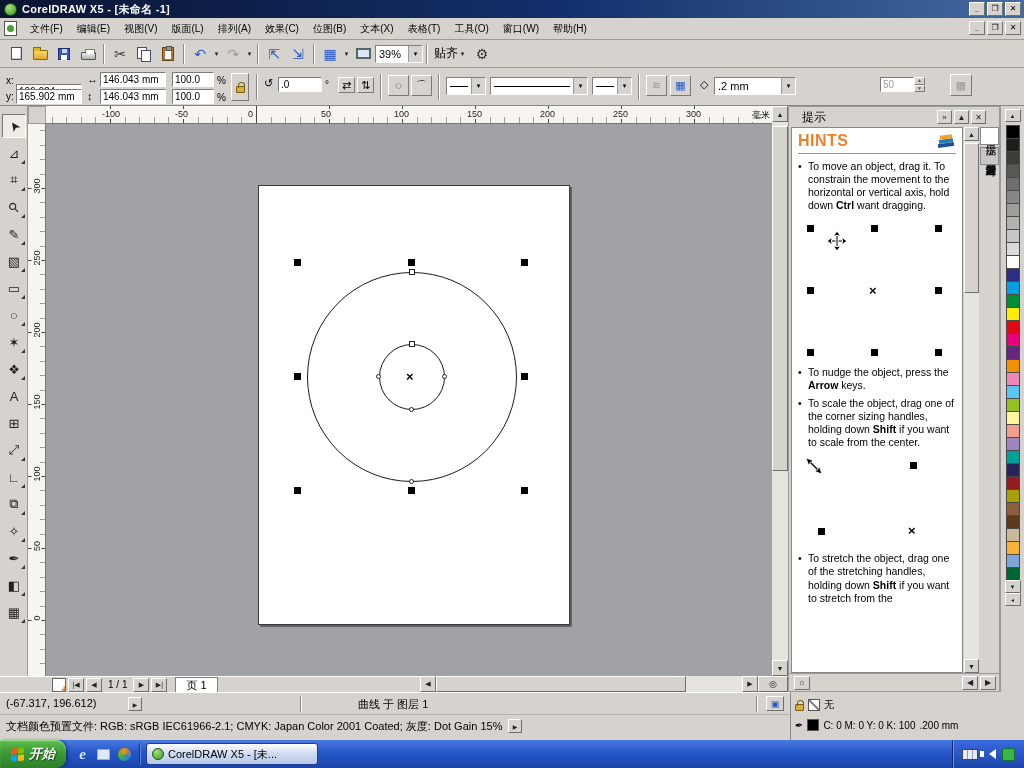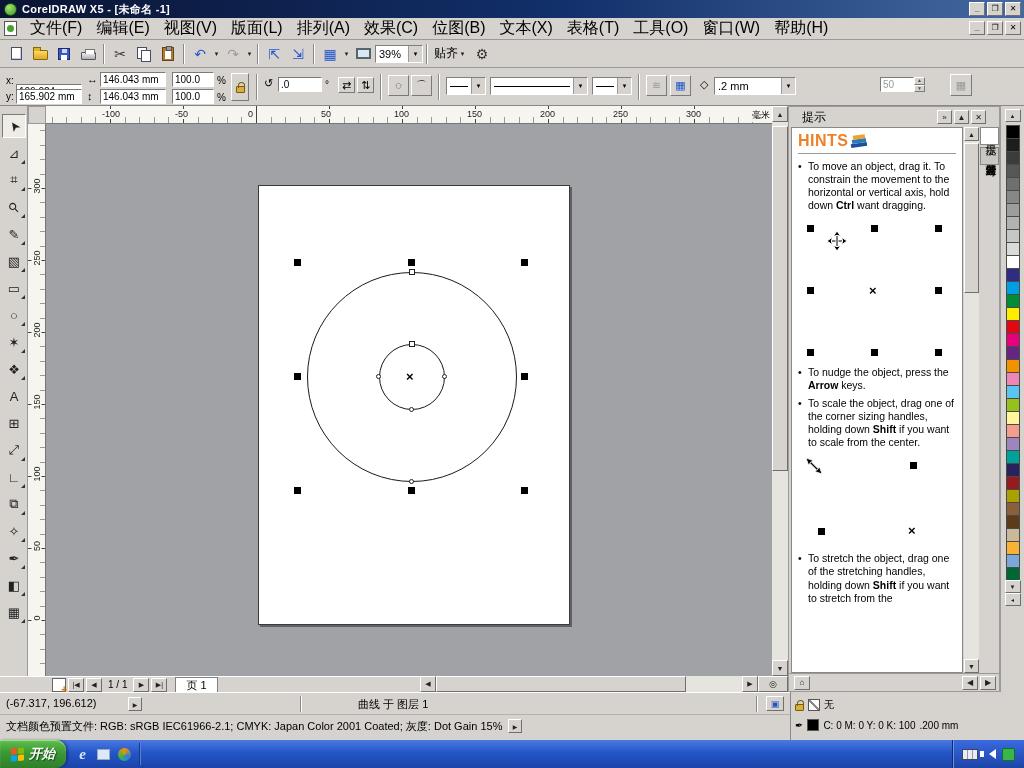--- a/index.html
+++ b/index.html
@@ -20,21 +20,21 @@
     border-color:#fff #6f6f6f #6f6f6f #fff;font-size:8px;line-height:11px;
     text-align:center;font-weight:bold;color:#000;}
 
   
   .menubar{position:absolute;left:0;top:18px;width:1024px;height:22px;background:#d6d3ce;
     border-bottom:1px solid #9a9a9a;display:flex;align-items:center;}
   .doc-icon{width:13px;height:15px;background:#fff;border:1px solid #555;margin:0 6px 0 4px;
     position:relative;flex:none;}
   .doc-icon::after{content:"";position:absolute;left:2px;top:3px;width:7px;height:7px;
     border-radius:50%;background:#4aa030;}
-  .menu-item{font-size:16px;padding:3px 7px;white-space:nowrap;}
+  .menu-item{font-size:10px;padding:3px 7px;white-space:nowrap;}
   .menubar .winbtns{top:3px;}
 
   
   .toolbar{position:absolute;left:0;top:40px;width:1024px;height:28px;background:#d6d3ce;
     border-bottom:1px solid #9a9a9a;display:flex;align-items:center;padding-left:4px;}
   .tbtn{width:24px;height:23px;display:flex;align-items:center;justify-content:center;flex:none;}
   .tbtn-wide{width:auto;padding:0 3px;}
   .tsep{width:2px;height:20px;border-left:1px solid #8a8a8a;border-right:1px solid #fff;
     margin:0 3px;flex:none;}
   .dd{font-size:7px;width:9px;text-align:center;color:#222;flex:none;}
@@ -149,21 +149,21 @@
   .navbtn{position:absolute;left:758px;top:676px;width:30px;height:16px;font-size:9px;}
 
   
   .docker{position:absolute;left:788px;top:106px;width:212px;height:586px;background:#d6d3ce;
     border:1px solid #9a9a9a;}
   .docker-header{height:20px;display:flex;align-items:center;padding:0 13px;font-size:12px;}
   .dh-spacer{flex:1;}
   .dh-btn{width:15px;height:14px;margin-left:2px;font-size:8px;}
   .docker-content{position:absolute;left:2px;top:20px;width:172px;height:546px;background:#fff;
     border:1px solid #888;overflow:hidden;padding:4px 6px;}
-  .hints-row{display:flex;align-items:center;justify-content:flex-start;}
+  .hints-row{display:flex;align-items:center;justify-content:space-between;}
   .hints-title{color:#f08028;font-weight:bold;font-size:16px;letter-spacing:.5px;}
   .hints-hr{border:none;border-top:1px solid #999;margin:3px 0 6px;}
   .hints-heading{font-size:12px;font-weight:bold;line-height:1.2;margin-bottom:5px;}
   .bullet{display:flex;font-size:10.5px;line-height:1.25;margin-bottom:5px;}
   .bullet .bm{width:10px;flex:none;}
   .bullet .bt{flex:1;}
   .illus{position:relative;margin:2px 0 6px;}
   .illus .handle{width:7px;height:7px;}
   .d-scroll{position:absolute;left:175px;top:20px;width:15px;height:546px;background:#e6e4df;}
   .d-scroll .up{position:absolute;top:0;left:0;width:15px;height:14px;}
@@ -719,20 +719,24 @@
           <span class="ql-ie">e</span>
         </div>
       <div class="ql-ic">
           <span class="ql-desktop"></span>
         </div>
       <div class="ql-ic">
           <span class="ql-player"></span>
         </div>
     </div>
     <div class="tb-sep"></div>
+    <div class="task-btn">
+      <span class="task-ic"></span>
+      <span>CorelDRAW X5 - [未...</span>
+    </div>
     <div class="tray">
       <span class="tray-kb"></span>
       <span class="tray-spk"></span>
       <span class="tray-pen"></span>
     </div>
   </div>
 
 </div>
 
 </body></html>

